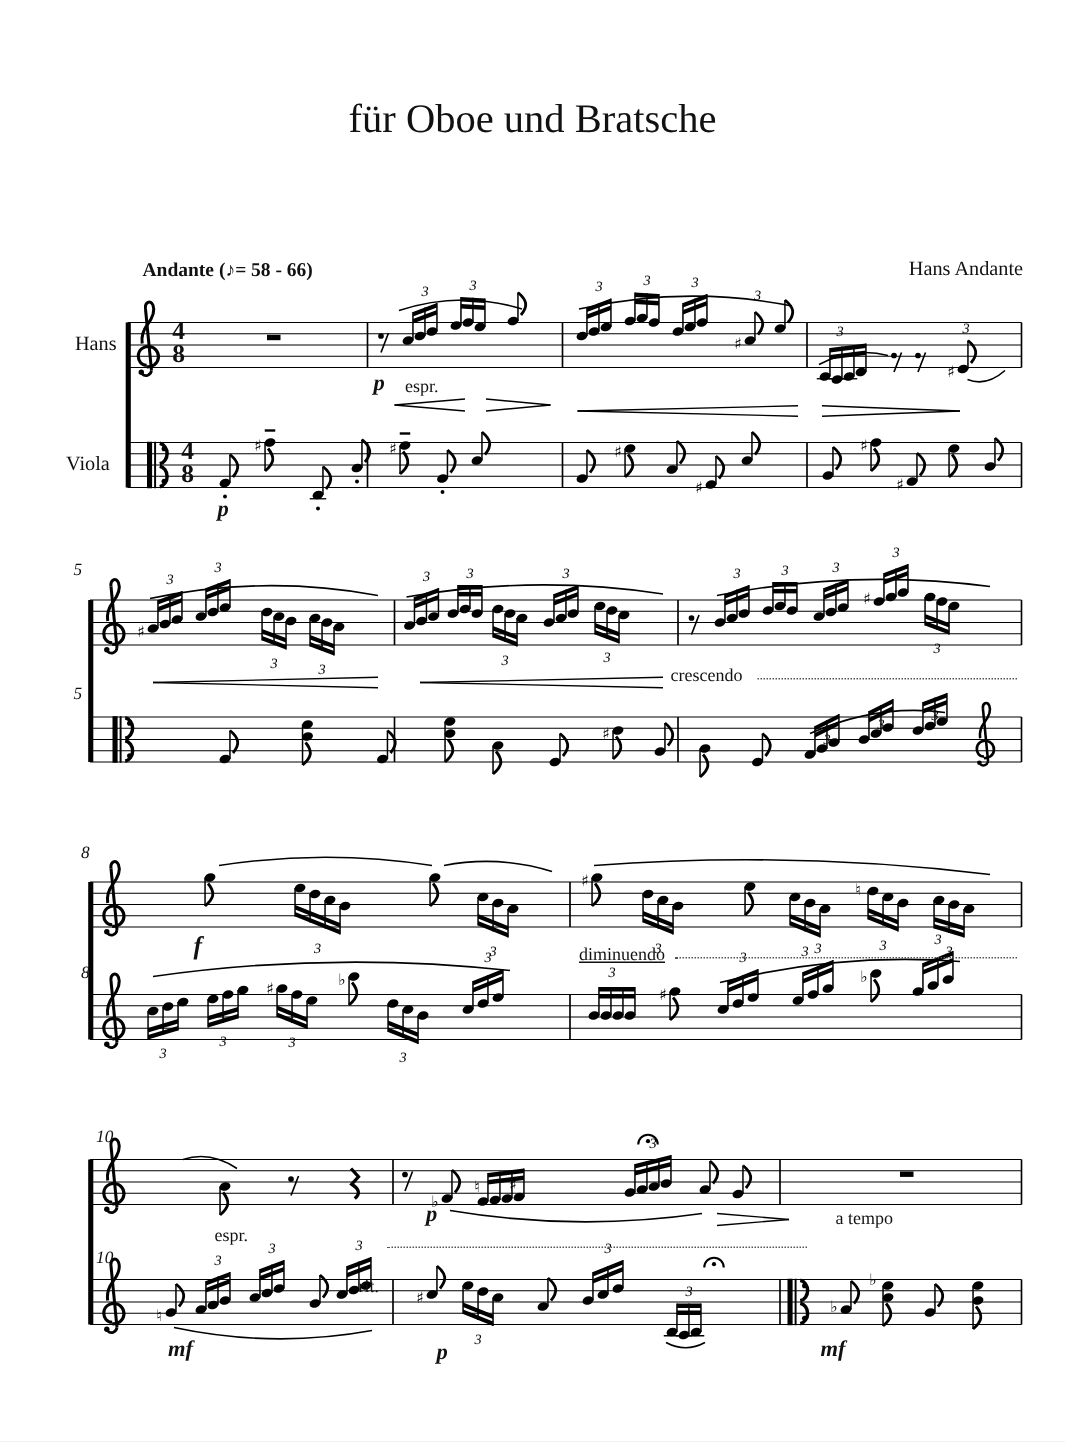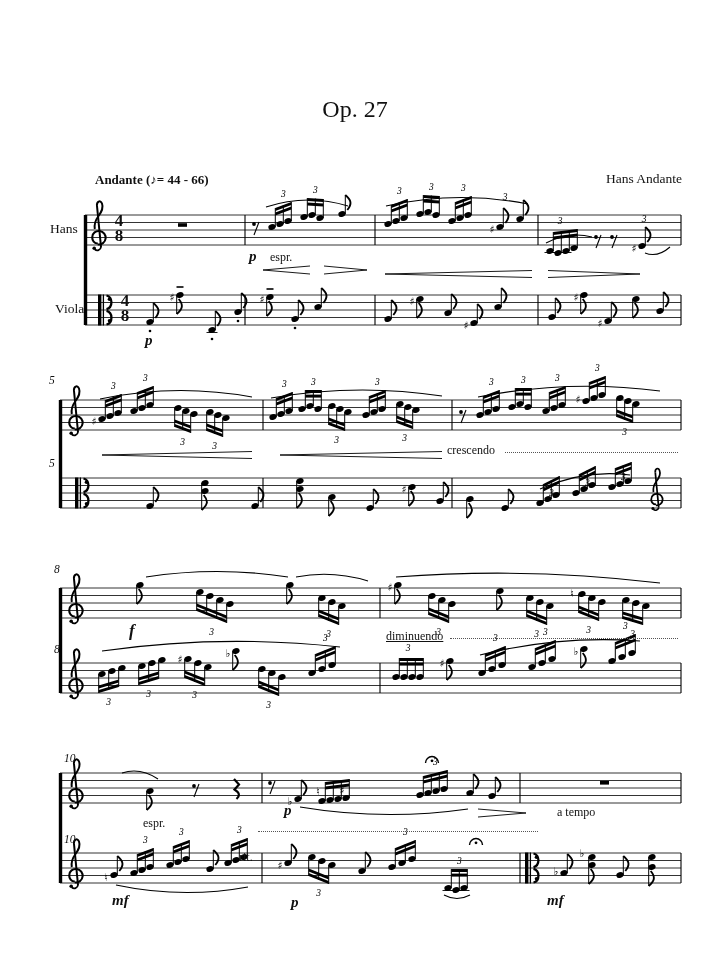--- a/index.html
+++ b/index.html
@@ -1250,26 +1250,26 @@
         </g>
         <g>
           <ellipse cx="652" cy="857" rx="3.7" ry="2.8" fill="#000" transform="rotate(-18 652 857)"></ellipse>
           <ellipse cx="652" cy="867" rx="3.7" ry="2.8" fill="#000" transform="rotate(-18 652 867)"></ellipse>
           <line x1="648.7" y1="857" x2="648.7" y2="886" stroke="#000" stroke-width="1"></line>
           <path d="M 648.7 886 C 654.7 881 655.7 877 650.7 871" stroke="#000" stroke-width="1.9" fill="none"></path>
         </g>
       </g>
     </svg>
 
-  <span class="abs title3">Op. 27</span>
-  <span class="abs tempo">Andante (♪= 44 - 66)</span>
+  <span class="abs title2">für Oboe und Bratsche</span>
+  <span class="abs tempo">Andante (♪= 58 - 66)</span>
   <span class="abs composer">Hans Andante</span>
 
   <span class="abs lbl" style="left:50px;top:221px;">Hans</span>
-  <span class="abs lbl" style="left:55px;top:301px;">Viola</span>
+  <span class="abs lbl" style="left:44px;top:301px;">Viola</span>
 
   <span class="abs ts" style="left:110px;top:213px;">4</span>
   <span class="abs ts" style="left:110px;top:228px;">8</span>
   <span class="abs ts" style="left:116px;top:293px;">4</span>
   <span class="abs ts" style="left:116px;top:308px;">8</span>
 
   <span class="abs mnum" style="left:49px;top:374px;">5</span>
   <span class="abs mnum" style="left:49px;top:457px;">5</span>
   <span class="abs mnum" style="left:54px;top:563px;">8</span>
   <span class="abs mnum" style="left:54px;top:643px;">8</span>

